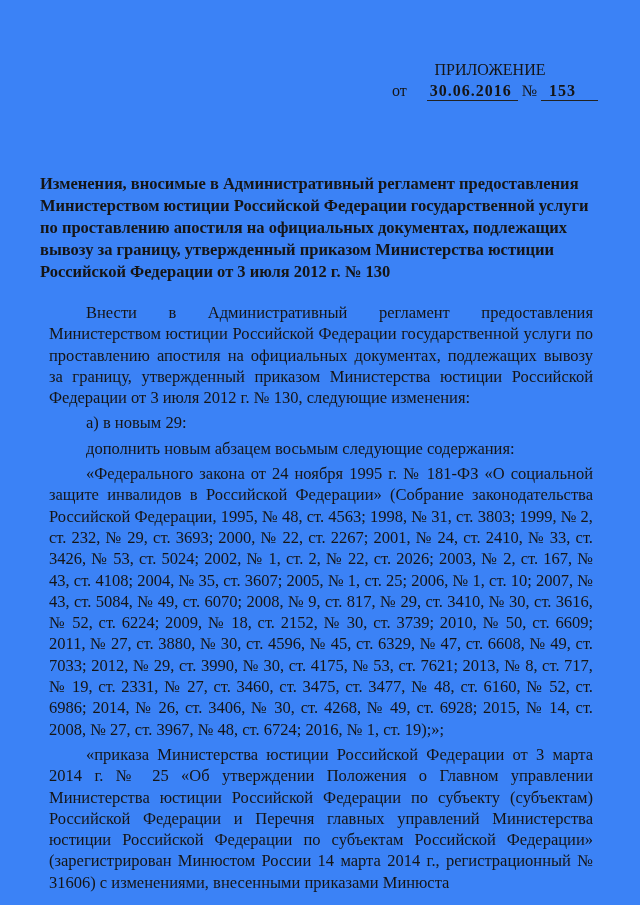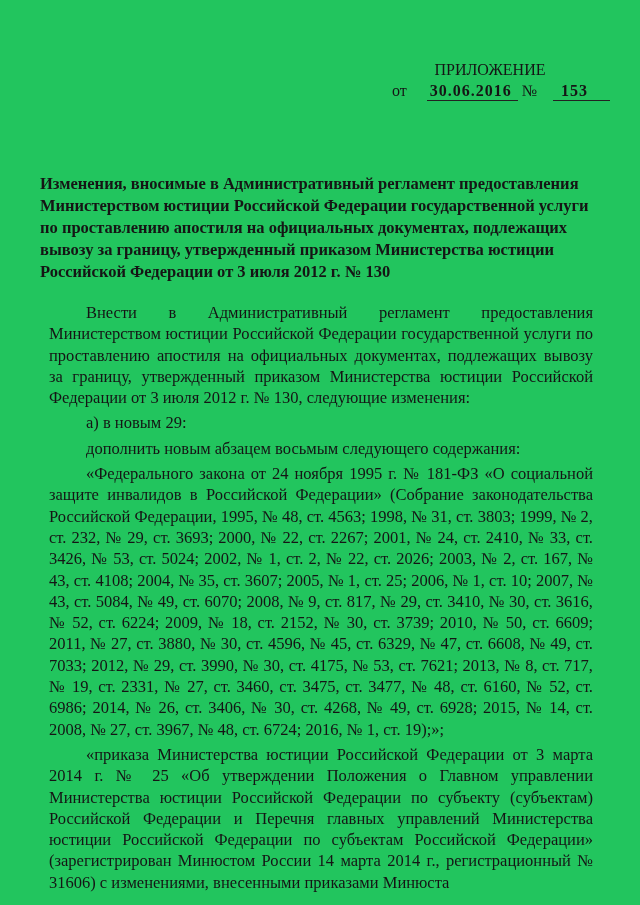--- a/index.html
+++ b/index.html
@@ -4,21 +4,21 @@
 <style>
   html, body {
     margin: 0;
     padding: 0;
     background: #ffffff;
   }
   .page {
     position: relative;
     width: 640px;
     height: 905px;
-    background: #22c55e;
+    background: #3b82f6;
     overflow: hidden;
     font-family: "Liberation Serif", "DejaVu Serif", serif;
     color: #151515;
   }
   .appendix-header {
     margin: 60px 52px 0 auto;
     width: 196px;
     text-align: center;
     font-size: 16px;
     line-height: 19px;
@@ -35,21 +35,21 @@
   .fill-date {
     font-weight: 700;
     letter-spacing: 1px;
     padding: 0 6px 1px 3px;
     margin-left: 20px;
   }
   .fill-num {
     font-weight: 700;
     letter-spacing: 1px;
     padding: 0 22px 1px 8px;
-    margin-left: 16px;
+    margin-left: 4px;
     text-align: center;
   }
   .doc-title {
     margin: 72px 38px 0 40px;
     font-weight: 700;
     font-size: 16.5px;
     line-height: 22px;
   }
   .doc-body {
     margin: 19px 43px 0 45px;
@@ -74,18 +74,18 @@
       <span>от</span><span class="u fill-date">30.06.2016</span>
       <span>№</span><span class="u fill-num">153</span>
     </div>
   </div>
 
   <div class="doc-title">Изменения, вносимые в Административный регламент предоставления Министерством юстиции Российской Федерации государственной услуги по проставлению апостиля на официальных документах, подлежащих вывозу за границу, утвержденный приказом Министерства юстиции Российской Федерации от 3 июля 2012 г. № 130</div>
 
   <div class="doc-body">
     <p>Внести в Административный регламент предоставления Министерством юстиции Российской Федерации государственной услуги по проставлению апостиля на официальных документах, подлежащих вывозу за границу, утвержденный приказом Министерства юстиции Российской Федерации от 3 июля 2012 г. № 130, следующие изменения:</p>
     <p>а) в новым 29:</p>
-    <p>дополнить новым абзацем восьмым следующего содержания:</p>
+    <p>дополнить новым абзацем восьмым следующие содержания:</p>
     <p>«Федерального закона от 24 ноября 1995 г. № 181-ФЗ «О социальной защите инвалидов в Российской Федерации» (Собрание законодательства Российской Федерации, 1995, № 48, ст. 4563; 1998, № 31, ст. 3803; 1999, № 2, ст. 232, № 29, ст. 3693; 2000, № 22, ст. 2267; 2001, № 24, ст. 2410, № 33, ст. 3426, № 53, ст. 5024; 2002, № 1, ст. 2, № 22, ст. 2026; 2003, № 2, ст. 167, № 43, ст. 4108; 2004, № 35, ст. 3607; 2005, № 1, ст. 25; 2006, № 1, ст. 10; 2007, № 43, ст. 5084, № 49, ст. 6070; 2008, № 9, ст. 817, № 29, ст. 3410, № 30, ст. 3616, № 52, ст. 6224; 2009, № 18, ст. 2152, № 30, ст. 3739; 2010, № 50, ст. 6609; 2011, № 27, ст. 3880, № 30, ст. 4596, № 45, ст. 6329, № 47, ст. 6608, № 49, ст. 7033; 2012, № 29, ст. 3990, № 30, ст. 4175, № 53, ст. 7621; 2013, № 8, ст. 717, № 19, ст. 2331, № 27, ст. 3460, ст. 3475, ст. 3477, № 48, ст. 6160, № 52, ст. 6986; 2014, № 26, ст. 3406, № 30, ст. 4268, № 49, ст. 6928; 2015, № 14, ст. 2008, № 27, ст. 3967, № 48, ст. 6724; 2016, № 1, ст. 19);»;</p>
     <p>«приказа Министерства юстиции Российской Федерации от 3 марта 2014 г. № 25 «Об утверждении Положения о Главном управлении Министерства юстиции Российской Федерации по субъекту (субъектам) Российской Федерации и Перечня главных управлений Министерства юстиции Российской Федерации по субъектам Российской Федерации» (зарегистрирован Минюстом России 14 марта 2014 г., регистрационный № 31606) с изменениями, внесенными приказами Минюста</p>
   </div>
 
 </div>
 
 </body></html>

